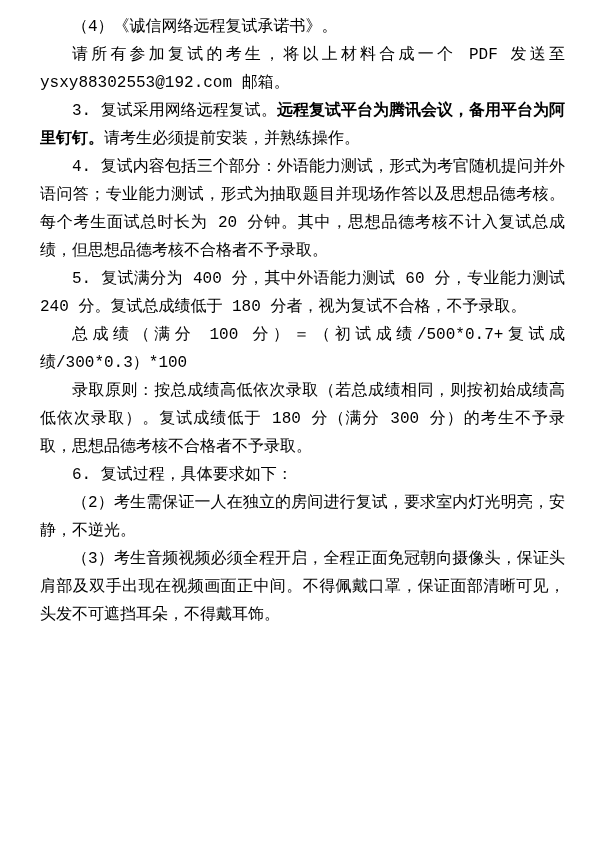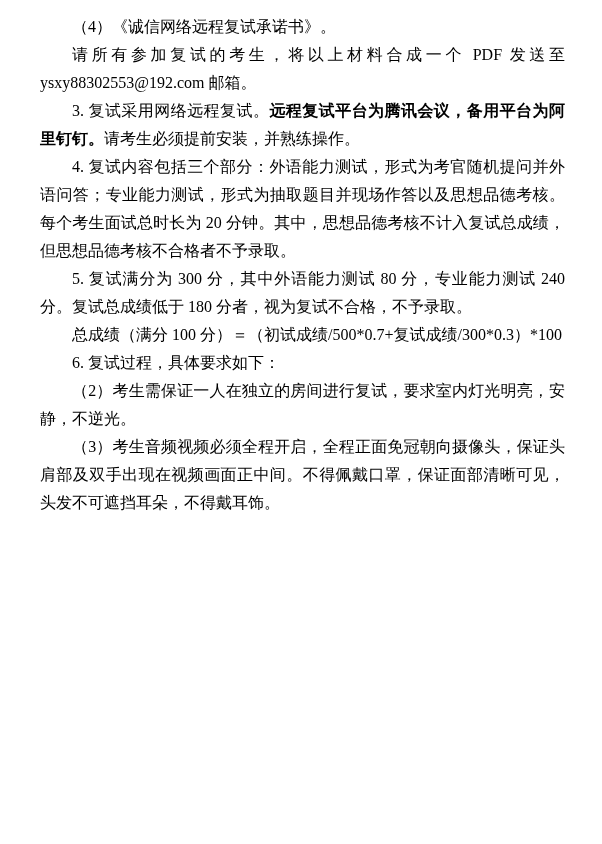--- a/index.html
+++ b/index.html
@@ -22,32 +22,34 @@
     font-size: 16px;
     line-height: 28px;
     color: #000000;
   }
   p.para {
     margin: 0;
     padding: 0;
     text-align: justify;
     text-indent: 2em;
     word-break: normal;
+    font-family: Liberation Mono, monospace;
   }
   span.run { font-weight: normal; }
   span.run.bold { font-weight: 700; }
 </style>
 </head>
 <body>
 
 <div class="doc-page">
   <div style="color: rgb(0, 0, 0);">
       <p class="para"><span class="run">（4）《诚信网络远程复试承诺书》。</span></p>
       <p class="para"><span class="run">请所有参加复试的考生，将以上材料合成一个 PDF 发送至 ysxy88302553@192.com 邮箱。</span></p>
       <p class="para"><span class="run">3. 复试采用网络远程复试。</span><span class="run bold">远程复试平台为腾讯会议，备用平台为阿里钉钉。</span><span class="run">请考生必须提前安装，并熟练操作。</span></p>
       <p class="para"><span class="run">4. 复试内容包括三个部分：外语能力测试，形式为考官随机提问并外语问答；专业能力测试，形式为抽取题目并现场作答以及思想品德考核。每个考生面试总时长为 20 分钟。其中，思想品德考核不计入复试总成绩，但思想品德考核不合格者不予录取。</span></p>
-      <p class="para"><span class="run">5. 复试满分为 300 分，其中外语能力测试 80 分，专业能力测试 240 分。复试总成绩低于 180 分者，视为复试不合格，不予录取。</span></p>
+      <p class="para"><span class="run">5. 复试满分为 400 分，其中外语能力测试 60 分，专业能力测试 240 分。复试总成绩低于 180 分者，视为复试不合格，不予录取。</span></p>
       <p class="para"><span class="run">总成绩（满分 100 分）＝（初试成绩/500*0.7+复试成绩/300*0.3）*100</span></p>
+      <p class="para"><span class="run">录取原则：按总成绩高低依次录取（若总成绩相同，则按初始成绩高低依次录取）。复试成绩低于 180 分（满分 300 分）的考生不予录取，思想品德考核不合格者不予录取。</span></p>
       <p class="para"><span class="run">6. 复试过程，具体要求如下：</span></p>
       <p class="para"><span class="run">（2）考生需保证一人在独立的房间进行复试，要求室内灯光明亮，安静，不逆光。</span></p>
       <p class="para"><span class="run">（3）考生音频视频必须全程开启，全程正面免冠朝向摄像头，保证头肩部及双手出现在视频画面正中间。不得佩戴口罩，保证面部清晰可见，头发不可遮挡耳朵，不得戴耳饰。</span></p>
     </div>
 </div>
 
 </body></html>

